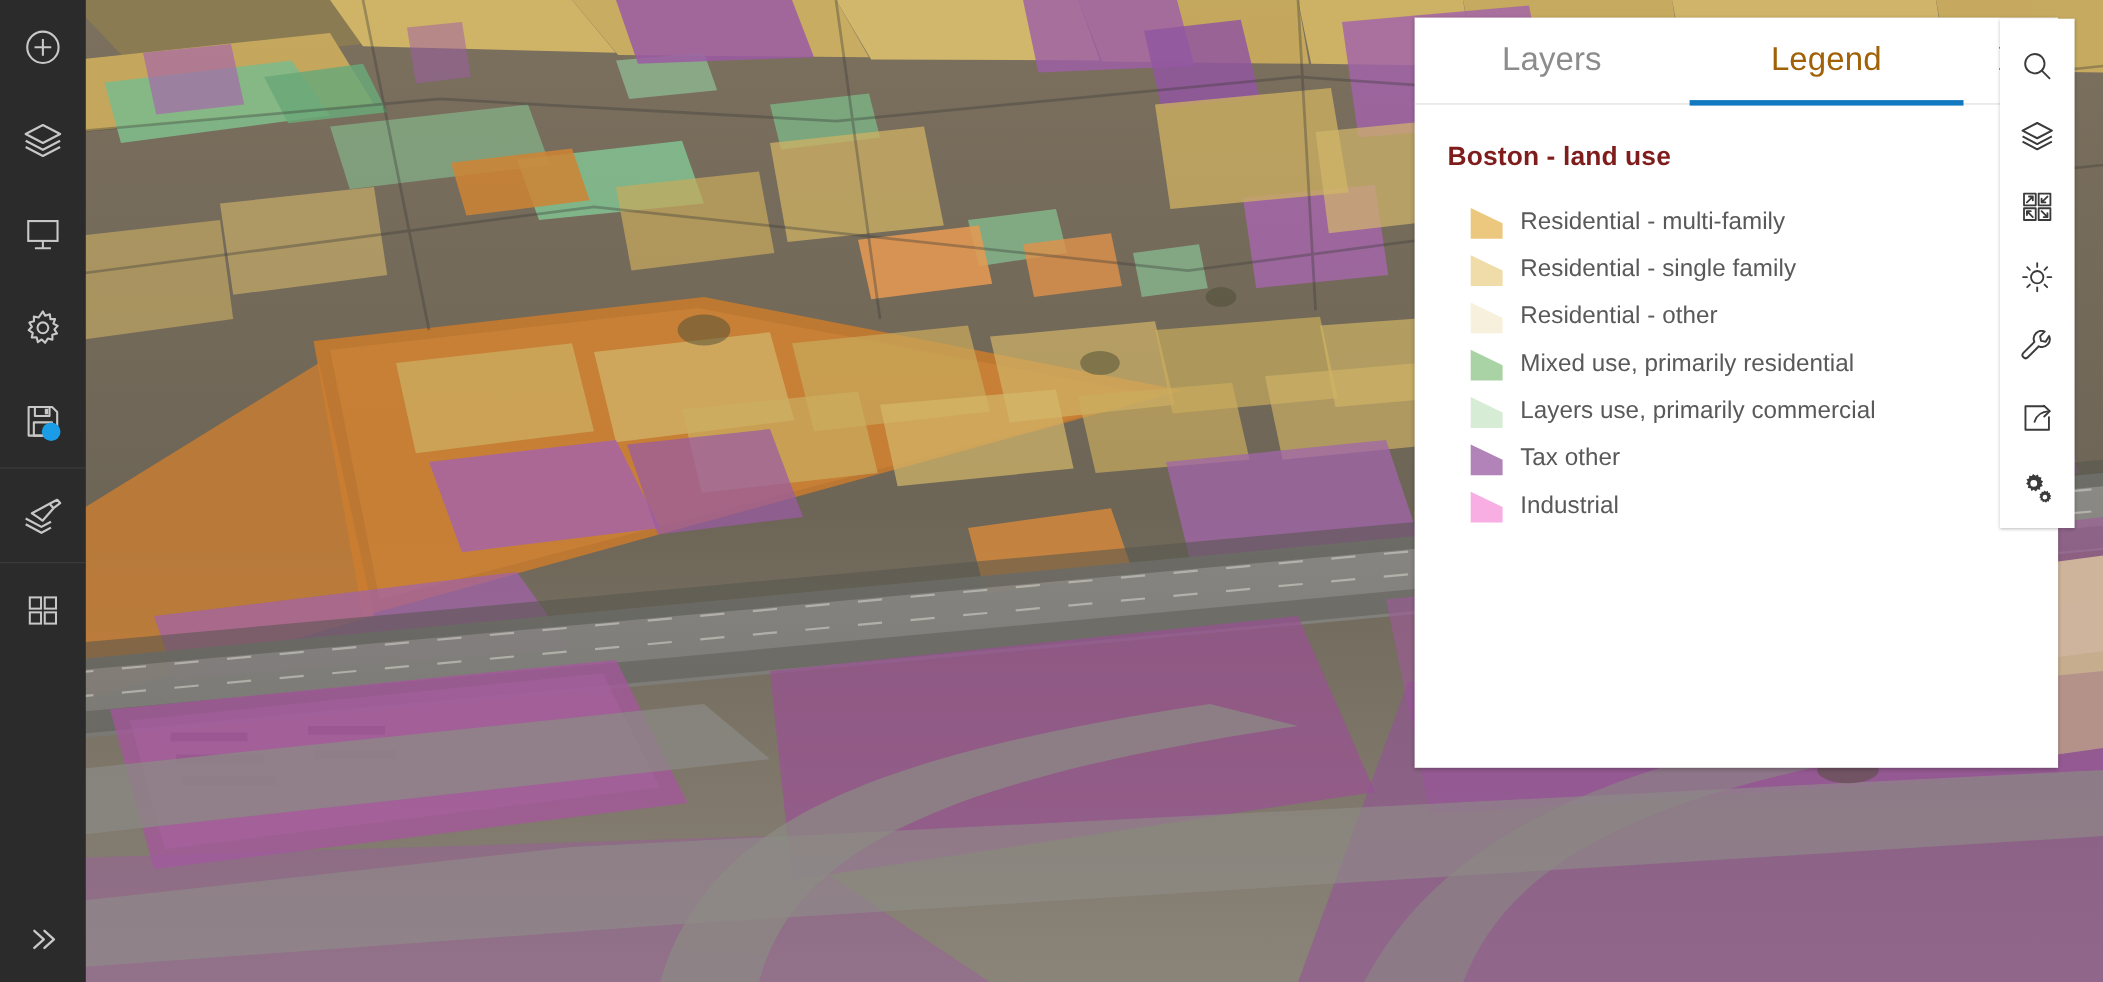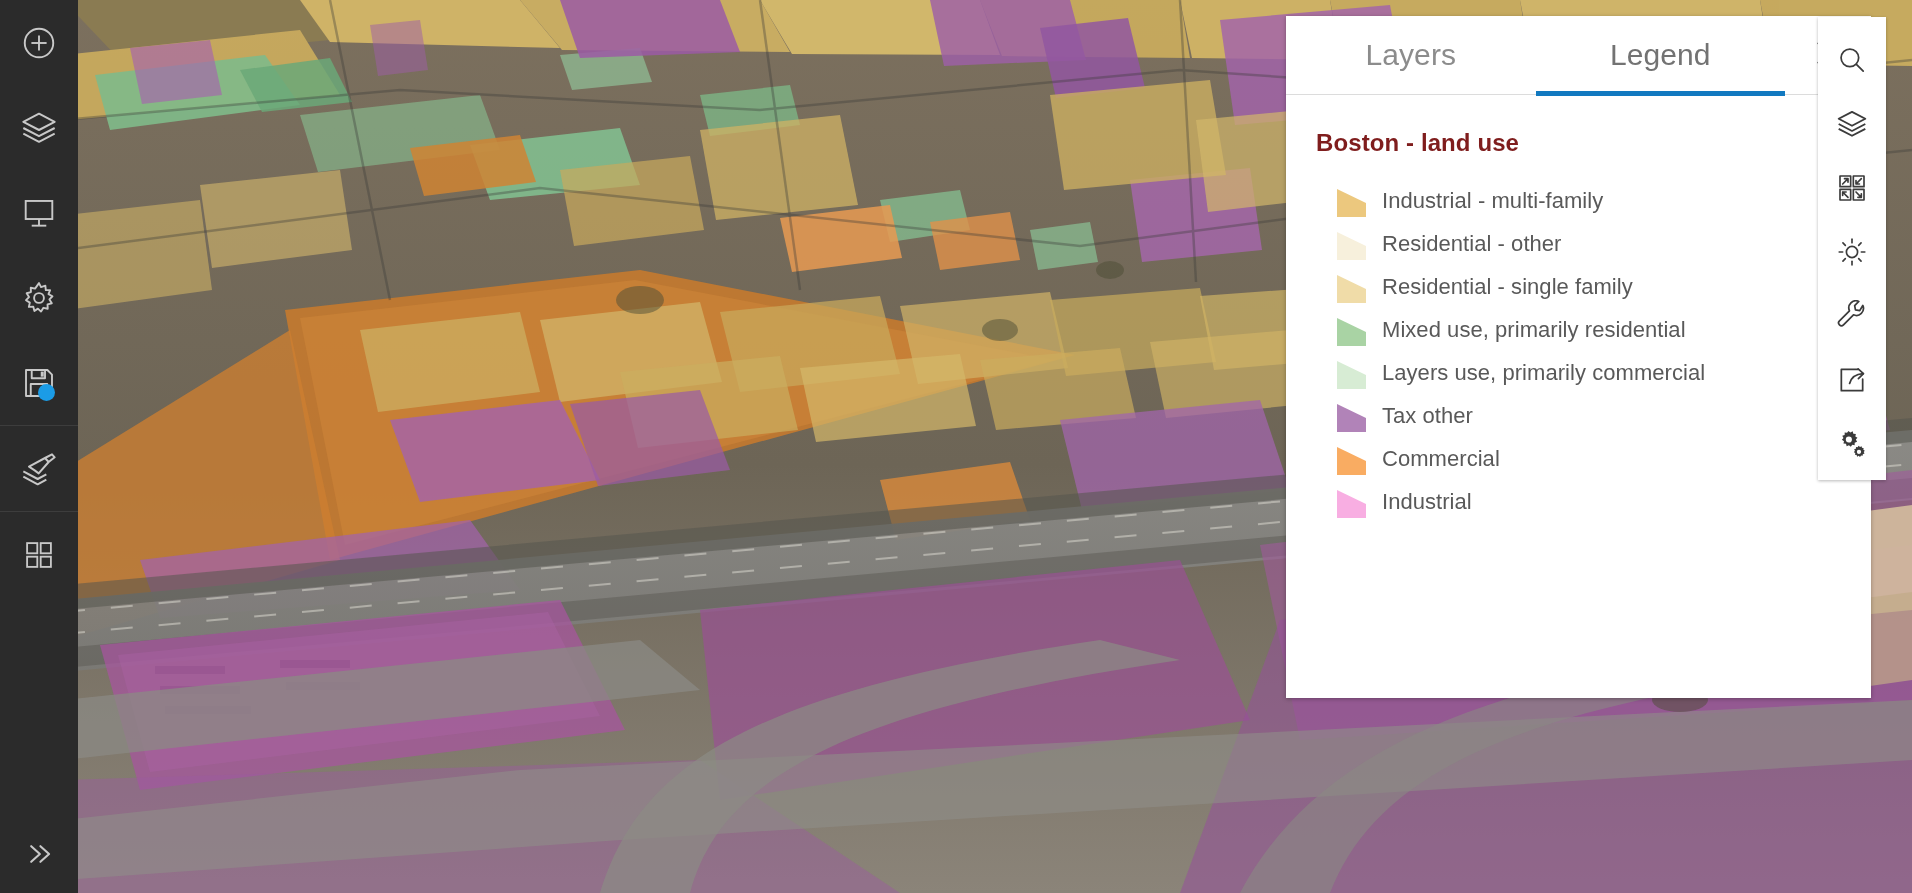--- a/index.html
+++ b/index.html
@@ -85,21 +85,21 @@
   .tab {
     flex: 1 1 0;
     height: 79px;
     display: flex; align-items: center; justify-content: center;
     font-size: 30px;
     color: #8c8c8c;
     cursor: pointer;
     letter-spacing: .1px;
     position: relative;
   }
-  .tab.active { color: #737373; }
+  .tab.active { color: #a16207; }
   .tab.active::after {
     content: "";
     position: absolute;
     left: 0; right: 0; bottom: -1px;
     height: 5px;
     background: #1279c0;
   }
   #panel-close {
     width: 86px; height: 79px;
     display: flex; align-items: center; justify-content: center;
@@ -391,69 +391,61 @@
 
     <div id="panel-body">
       <h2 id="legend-title">Boston - land use</h2>
       <ul class="legend-list" id="legend-list">
           <li class="legend-row">
             <span class="swatch-wrap">
               <svg class="swatch" width="33" height="35" viewBox="0 0 33 35">
                 <polygon points="2,6 31,20 31,34 2,34" fill="#ecc87e"></polygon>
               </svg>
             </span>
-            <span class="legend-label">Industrial - multi-family</span>
+            <span class="legend-label">Residential - multi-family</span>
+          </li>
+          <li class="legend-row">
+            <span class="swatch-wrap">
+              <svg class="swatch" width="33" height="35" viewBox="0 0 33 35">
+                <polygon points="2,6 31,20 31,34 2,34" fill="#f0dca8"></polygon>
+              </svg>
+            </span>
+            <span class="legend-label">Residential - single family</span>
           </li>
           <li class="legend-row">
             <span class="swatch-wrap">
               <svg class="swatch" width="33" height="35" viewBox="0 0 33 35">
                 <polygon points="2,6 31,20 31,34 2,34" fill="#f7f0dc"></polygon>
               </svg>
             </span>
             <span class="legend-label">Residential - other</span>
           </li>
           <li class="legend-row">
             <span class="swatch-wrap">
               <svg class="swatch" width="33" height="35" viewBox="0 0 33 35">
-                <polygon points="2,6 31,20 31,34 2,34" fill="#f0dca8"></polygon>
-              </svg>
-            </span>
-            <span class="legend-label">Residential - single family</span>
-          </li>
-          <li class="legend-row">
-            <span class="swatch-wrap">
-              <svg class="swatch" width="33" height="35" viewBox="0 0 33 35">
                 <polygon points="2,6 31,20 31,34 2,34" fill="#a9d3a4"></polygon>
               </svg>
             </span>
             <span class="legend-label">Mixed use, primarily residential</span>
           </li>
           <li class="legend-row">
             <span class="swatch-wrap">
               <svg class="swatch" width="33" height="35" viewBox="0 0 33 35">
                 <polygon points="2,6 31,20 31,34 2,34" fill="#d7ecd4"></polygon>
               </svg>
             </span>
             <span class="legend-label">Layers use, primarily commercial</span>
           </li>
           <li class="legend-row">
             <span class="swatch-wrap">
               <svg class="swatch" width="33" height="35" viewBox="0 0 33 35">
                 <polygon points="2,6 31,20 31,34 2,34" fill="#b183b8"></polygon>
               </svg>
             </span>
             <span class="legend-label">Tax other</span>
-          </li>
-          <li class="legend-row">
-            <span class="swatch-wrap">
-              <svg class="swatch" width="33" height="35" viewBox="0 0 33 35">
-                <polygon points="2,6 31,20 31,34 2,34" fill="#f9ac62"></polygon>
-              </svg>
-            </span>
-            <span class="legend-label">Commercial</span>
           </li>
           <li class="legend-row">
             <span class="swatch-wrap">
               <svg class="swatch" width="33" height="35" viewBox="0 0 33 35">
                 <polygon points="2,6 31,20 31,34 2,34" fill="#f8aee2"></polygon>
               </svg>
             </span>
             <span class="legend-label">Industrial</span>
           </li>
         </ul>

